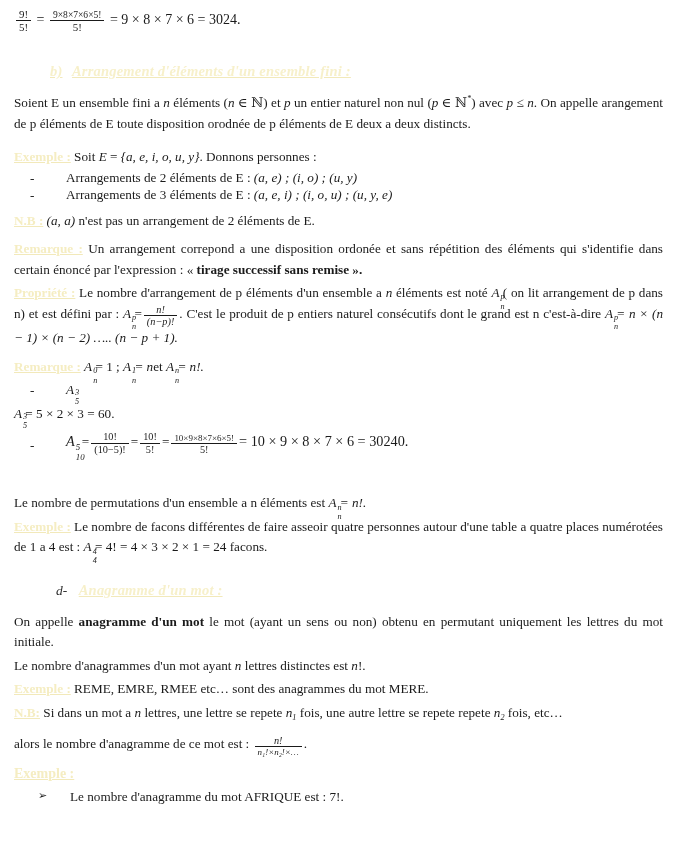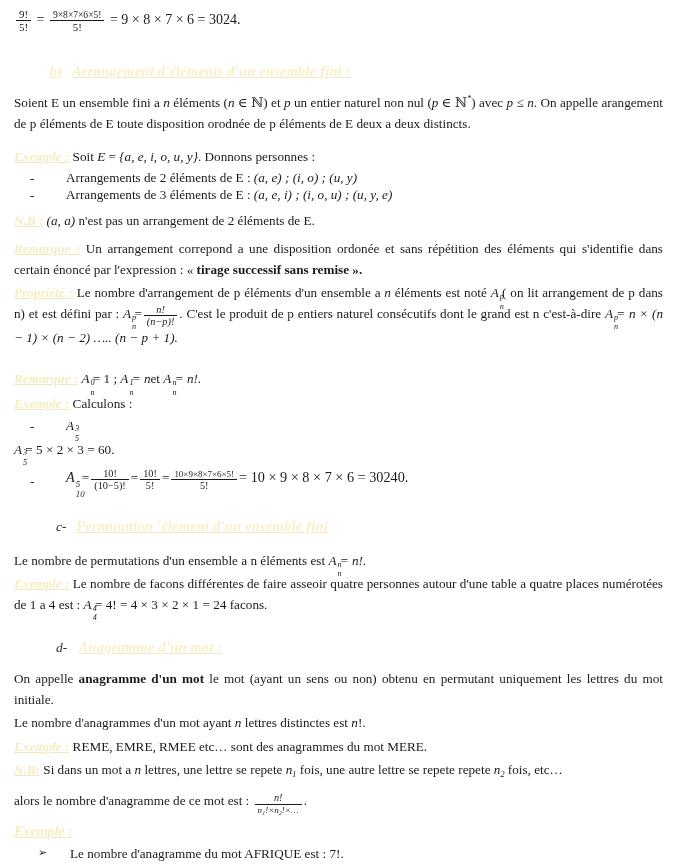--- a/index.html
+++ b/index.html
@@ -26,21 +26,20 @@
     line-height: 1.55;
     text-align: justify;
     margin: 0;
   }
   .para {
     margin: 0 18px 0 14px;
   }
   
   .kw {
     color: #f5edc2;
-    font-style: italic;
     font-weight: bold;
     font-family: "Liberation Serif", "DejaVu Serif", serif;
   }
   .kw-u {
     text-decoration: underline;
     text-decoration-color: #f2e9ba;
   }
   .heading-yellow {
     color: #f7f0ca;
     font-style: italic;
@@ -218,30 +217,27 @@
   <div class="gap-sm"></div>
 
   <p class="body-text para" style="margin-top:2px;">
     <span class="kw kw-u">Remarque :</span><span> Un arrangement correpond a une disposition ordonée et sans répétition des éléments qui s'identifie dans certain énoncé par l'expression : « </span><span class="b">tirage successif sans remise</span><span class="b"> ».</span>
   </p>
 
   <p class="body-text para" style="margin-top:3px;">
     <span class="kw kw-u">Propriété :</span><span> Le nombre d'arrangement de p éléments d'un ensemble a </span><span class="mi">n</span><span> éléments est noté </span><span class="asub"><span>A</span><span class="sp"><span class="top">p</span><span class="bot">n</span></span>&nbsp;</span><span>( on lit arrangement de p dans n) et est défini par : </span><span class="asub"><span>A</span><span class="sp"><span class="top">p</span><span class="bot">n</span></span>&nbsp;</span><span class="mupr">=</span><span class="frac"><span class="num fs-s mi">n!</span><span class="den fs-s mi">(n−p)!</span></span><span>. C'est le produit de p entiers naturel consécutifs dont le grand est n c'est-à-dire </span><span class="asub"><span>A</span><span class="sp"><span class="top">p</span><span class="bot">n</span></span>&nbsp;</span><span class="mi">= n × (n − 1) × (n − 2) ….. (n − p + 1).</span>
   </p>
 
-  <div class="body-text para" style="margin-top:21px;">
+  <div class="body-text para" style="margin-top:9px;">
     <span class="kw kw-u">Remarque :</span>
     <span class="asub"><span>A</span><span class="sp"><span class="top">0</span><span class="bot">n</span></span>&nbsp;</span><span class="mupr">= 1 ;</span>
     <span class="asub"><span>A</span><span class="sp"><span class="top">1</span><span class="bot">n</span></span>&nbsp;</span><span class="mi">= n</span><span>et</span>
     <span class="asub"><span>A</span><span class="sp"><span class="top">n</span><span class="bot">n</span></span>&nbsp;</span><span class="mi">= n!.</span>
   </div>
 
-  <div class="body-text para" style="margin-top:4px;">
-    <span class="kw kw-u">Exemple :</span><span> Calculons :</span>
-  </div>
 
   <ul class="dashlist" style="margin-top:4px;">
     <li style="margin-bottom:2px;">
       <span class="dash">-</span>
       <span class="asub"><span>A</span><span class="sp"><span class="top">3</span><span class="bot">5</span></span>&nbsp;</span>
     </li>
   </ul>
 
   <div class="eq-line" style="margin-top:8px; margin-bottom:6px;">
     <span class="asub"><span>A</span><span class="sp"><span class="top">3</span><span class="bot">5</span></span>&nbsp;</span><span class="mupr">= 5 × 2 × 3 = 60.</span>
@@ -249,24 +245,20 @@
 
   <ul class="dashlist" style="margin-top:2px;">
     <li style="line-height:1.9;">
       <span class="dash" style="top:4px;">-</span>
       <span class="asub" style="font-size:1.08em;"><span>A</span><span class="sp"><span class="top">5</span><span class="bot">10</span></span>&nbsp;&nbsp;</span><span class="mupr">=</span><span class="frac"><span class="num fs-s mupr">10!</span><span class="den fs-s mupr">(10−5)!</span></span><span class="mupr">=</span><span class="frac"><span class="num fs-s mupr">10!</span><span class="den fs-s mupr">5!</span></span><span class="mupr">=</span><span class="frac"><span class="num fs-xs mupr">10×9×8×7×6×5!</span><span class="den fs-s mupr">5!</span></span><span class="mupr" style="font-size:1.08em;">= 10 × 9 × 8 × 7 × 6 = 30240.</span>
     </li>
   </ul>
 
   <div class="gap-lg"></div>
 
-  <div class="heading-row" style="margin-top:4px; margin-left:56px;">
-    <span class="heading-label">c-</span>
-    <span class="heading-yellow" style="margin-left:6px;">Permutation 'élément d'un ensemble fini</span>
-  </div>
 
   <div class="gap-md"></div>
 
 
   <div class="body-text para" style="margin-top:3px;">
     <span>Le nombre de permutations d'un ensemble a n éléments est </span><span class="asub"><span>A</span><span class="sp"><span class="top">n</span><span class="bot">n</span></span>&nbsp;</span><span class="mi">= n!.</span>
   </div>
 
   <p class="body-text para" style="margin-top:3px;">
     <span class="kw kw-u">Exemple :</span><span> Le nombre de facons différentes de faire asseoir quatre personnes autour d'une table a quatre places numérotées de 1 a 4 est : </span><span class="asub"><span>A</span><span class="sp"><span class="top">4</span><span class="bot">4</span></span>&nbsp;</span><span class="mupr">= 4! = 4 × 3 × 2 × 1 = 24 facons.</span>

